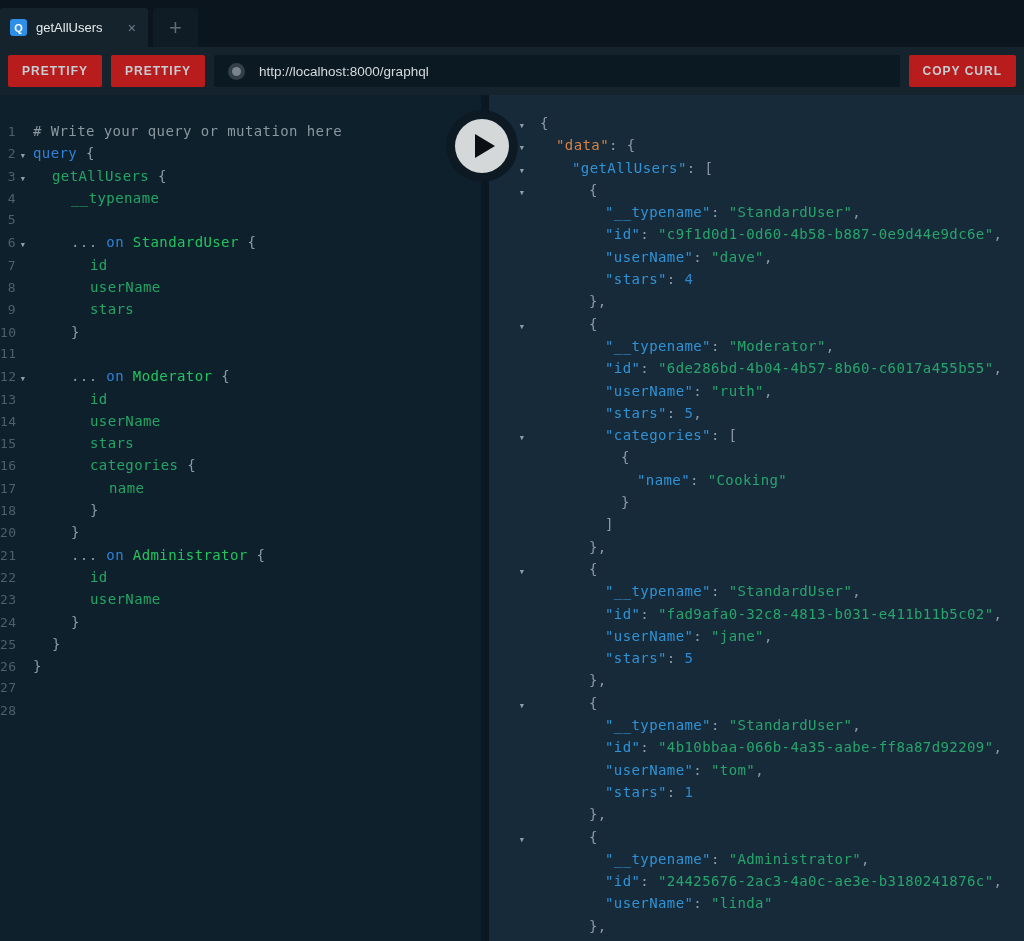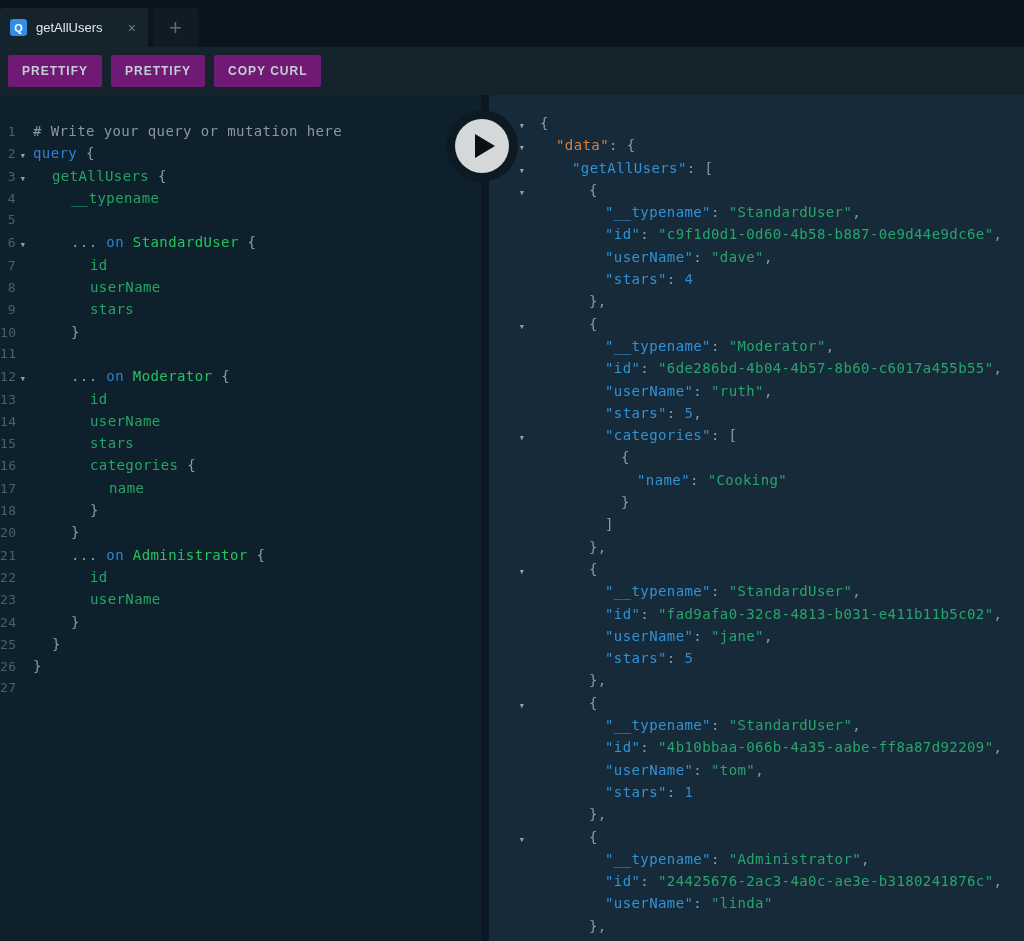--- a/index.html
+++ b/index.html
@@ -16,21 +16,21 @@
             color:#fff; font-size:11px; font-weight:bold; display:flex;
             align-items:center; justify-content:center; flex:0 0 auto; }
   .tab-label { color:#e3e8ea; font-size:13px; margin-left:9px; flex:1; }
   .tab-close { color:#6d7d88; font-size:14px; cursor:pointer; padding:0 2px; }
   .tab.plus { background:#0f1c25; width:45px; margin-left:5px; justify-content:center;
               color:#5c6b75; font-size:22px; font-weight:300; }
 
   
   .toolbar { height:48px; background:#15232d; display:flex; align-items:center;
              padding:0 8px; gap:9px; }
-  .tbtn { background:#701a75; border:none; border-radius:2px; color:#c6cdd2;
+  .tbtn { background:#b91c1c; border:none; border-radius:2px; color:#c6cdd2;
           font-family:"Liberation Sans", sans-serif; font-size:12px; font-weight:bold;
           letter-spacing:1px; padding:9px 14px; white-space:nowrap; cursor:pointer; }
   .urlbox { flex:1 1 auto; background:#0b1923; border-radius:2px; height:32px;
             display:flex; align-items:center; padding:0 12px; min-width:0; }
   .status-dot { width:9px; height:9px; border-radius:50%; background:#79848c;
                 box-shadow:0 0 0 4px #323f48; margin:0 6px 0 6px; flex:0 0 auto; }
   .url-text { color:#d6dadd; font-size:13.5px; margin-left:12px; white-space:nowrap;
               overflow:hidden; }
 
   
@@ -79,20 +79,24 @@
     <span class="qbadge">Q</span>
     <span class="tab-label">getAllUsers</span>
     <span class="tab-close">×</span>
   </div>
   <div class="tab plus">+</div>
 </div>
 
 <div class="toolbar">
   <button class="tbtn">PRETTIFY</button>
   <button class="tbtn">PRETTIFY</button>
+  <div class="urlbox">
+    <span class="status-dot"></span>
+    <span class="url-text">http://localhost:8000/graphql</span>
+  </div>
   <button class="tbtn">COPY CURL</button>
 </div>
 
 <div class="main">
   <div class="pane-left" id="query-lines">
       <div class="lrow"><span class="ln">1</span><span class="arr"></span><span class="codeseg" style="padding-left: 3px;"><span class="t-cm"># Write your query or mutation here</span></span></div>
       <div class="lrow"><span class="ln">2</span><span class="arr">▼</span><span class="codeseg" style="padding-left: 3px;"><span class="t-kw">query</span><span class="t-pn"> {</span></span></div>
       <div class="lrow"><span class="ln">3</span><span class="arr">▼</span><span class="codeseg" style="padding-left: 22px;"><span class="t-fld">getAllUsers</span><span class="t-pn"> {</span></span></div>
       <div class="lrow"><span class="ln">4</span><span class="arr"></span><span class="codeseg" style="padding-left: 41px;"><span class="t-fld">__typename</span></span></div>
       <div class="lrow"><span class="ln">5</span><span class="arr"></span><span class="codeseg" style="padding-left: 3px;"></span></div>
@@ -110,20 +114,21 @@
       <div class="lrow"><span class="ln">17</span><span class="arr"></span><span class="codeseg" style="padding-left: 79px;"><span class="t-fld">name</span></span></div>
       <div class="lrow"><span class="ln">18</span><span class="arr"></span><span class="codeseg" style="padding-left: 60px;"><span class="t-pn">}</span></span></div>
       <div class="lrow"><span class="ln">20</span><span class="arr"></span><span class="codeseg" style="padding-left: 41px;"><span class="t-pn">}</span></span></div>
       <div class="lrow"><span class="ln">21</span><span class="arr"></span><span class="codeseg" style="padding-left: 41px;"><span class="t-pn">... </span><span class="t-kw">on</span><span class="t-typ"> Administrator</span><span class="t-pn"> {</span></span></div>
       <div class="lrow"><span class="ln">22</span><span class="arr"></span><span class="codeseg" style="padding-left: 60px;"><span class="t-fld">id</span></span></div>
       <div class="lrow"><span class="ln">23</span><span class="arr"></span><span class="codeseg" style="padding-left: 60px;"><span class="t-fld">userName</span></span></div>
       <div class="lrow"><span class="ln">24</span><span class="arr"></span><span class="codeseg" style="padding-left: 41px;"><span class="t-pn">}</span></span></div>
       <div class="lrow"><span class="ln">25</span><span class="arr"></span><span class="codeseg" style="padding-left: 22px;"><span class="t-pn">}</span></span></div>
       <div class="lrow"><span class="ln">26</span><span class="arr"></span><span class="codeseg" style="padding-left: 3px;"><span class="t-pn">}</span></span></div>
       <div class="lrow"><span class="ln">27</span><span class="arr"></span><span class="codeseg" style="padding-left: 3px;"></span></div>
+      <div class="lrow"><span class="ln">28</span><span class="arr"></span><span class="codeseg" style="padding-left: 3px;"></span></div>
     </div>
   <div class="divider"></div>
   <div class="pane-right" id="result-rows">
       <div class="rrow"><span class="arr">▼</span><span class="codeseg" style="padding-left: 9px;"><span class="t-pn">{</span></span></div>
       <div class="rrow"><span class="arr">▼</span><span class="codeseg" style="padding-left: 25px;"><span class="t-dkey">"data"</span><span class="t-pn">: {</span></span></div>
       <div class="rrow"><span class="arr">▼</span><span class="codeseg" style="padding-left: 41px;"><span class="t-key">"getAllUsers"</span><span class="t-pn">: [</span></span></div>
       <div class="rrow"><span class="arr">▼</span><span class="codeseg" style="padding-left: 58px;"><span class="t-pn">{</span></span></div>
       <div class="rrow"><span class="arr"></span><span class="codeseg" style="padding-left: 74px;"><span class="t-key">"__typename"</span><span class="t-pn">: </span><span class="t-str">"StandardUser"</span><span class="t-pn">,</span></span></div>
       <div class="rrow"><span class="arr"></span><span class="codeseg" style="padding-left: 74px;"><span class="t-key">"id"</span><span class="t-pn">: </span><span class="t-str">"c9f1d0d1-0d60-4b58-b887-0e9d44e9dc6e"</span><span class="t-pn">,</span></span></div>
       <div class="rrow"><span class="arr"></span><span class="codeseg" style="padding-left: 74px;"><span class="t-key">"userName"</span><span class="t-pn">: </span><span class="t-str">"dave"</span><span class="t-pn">,</span></span></div>

